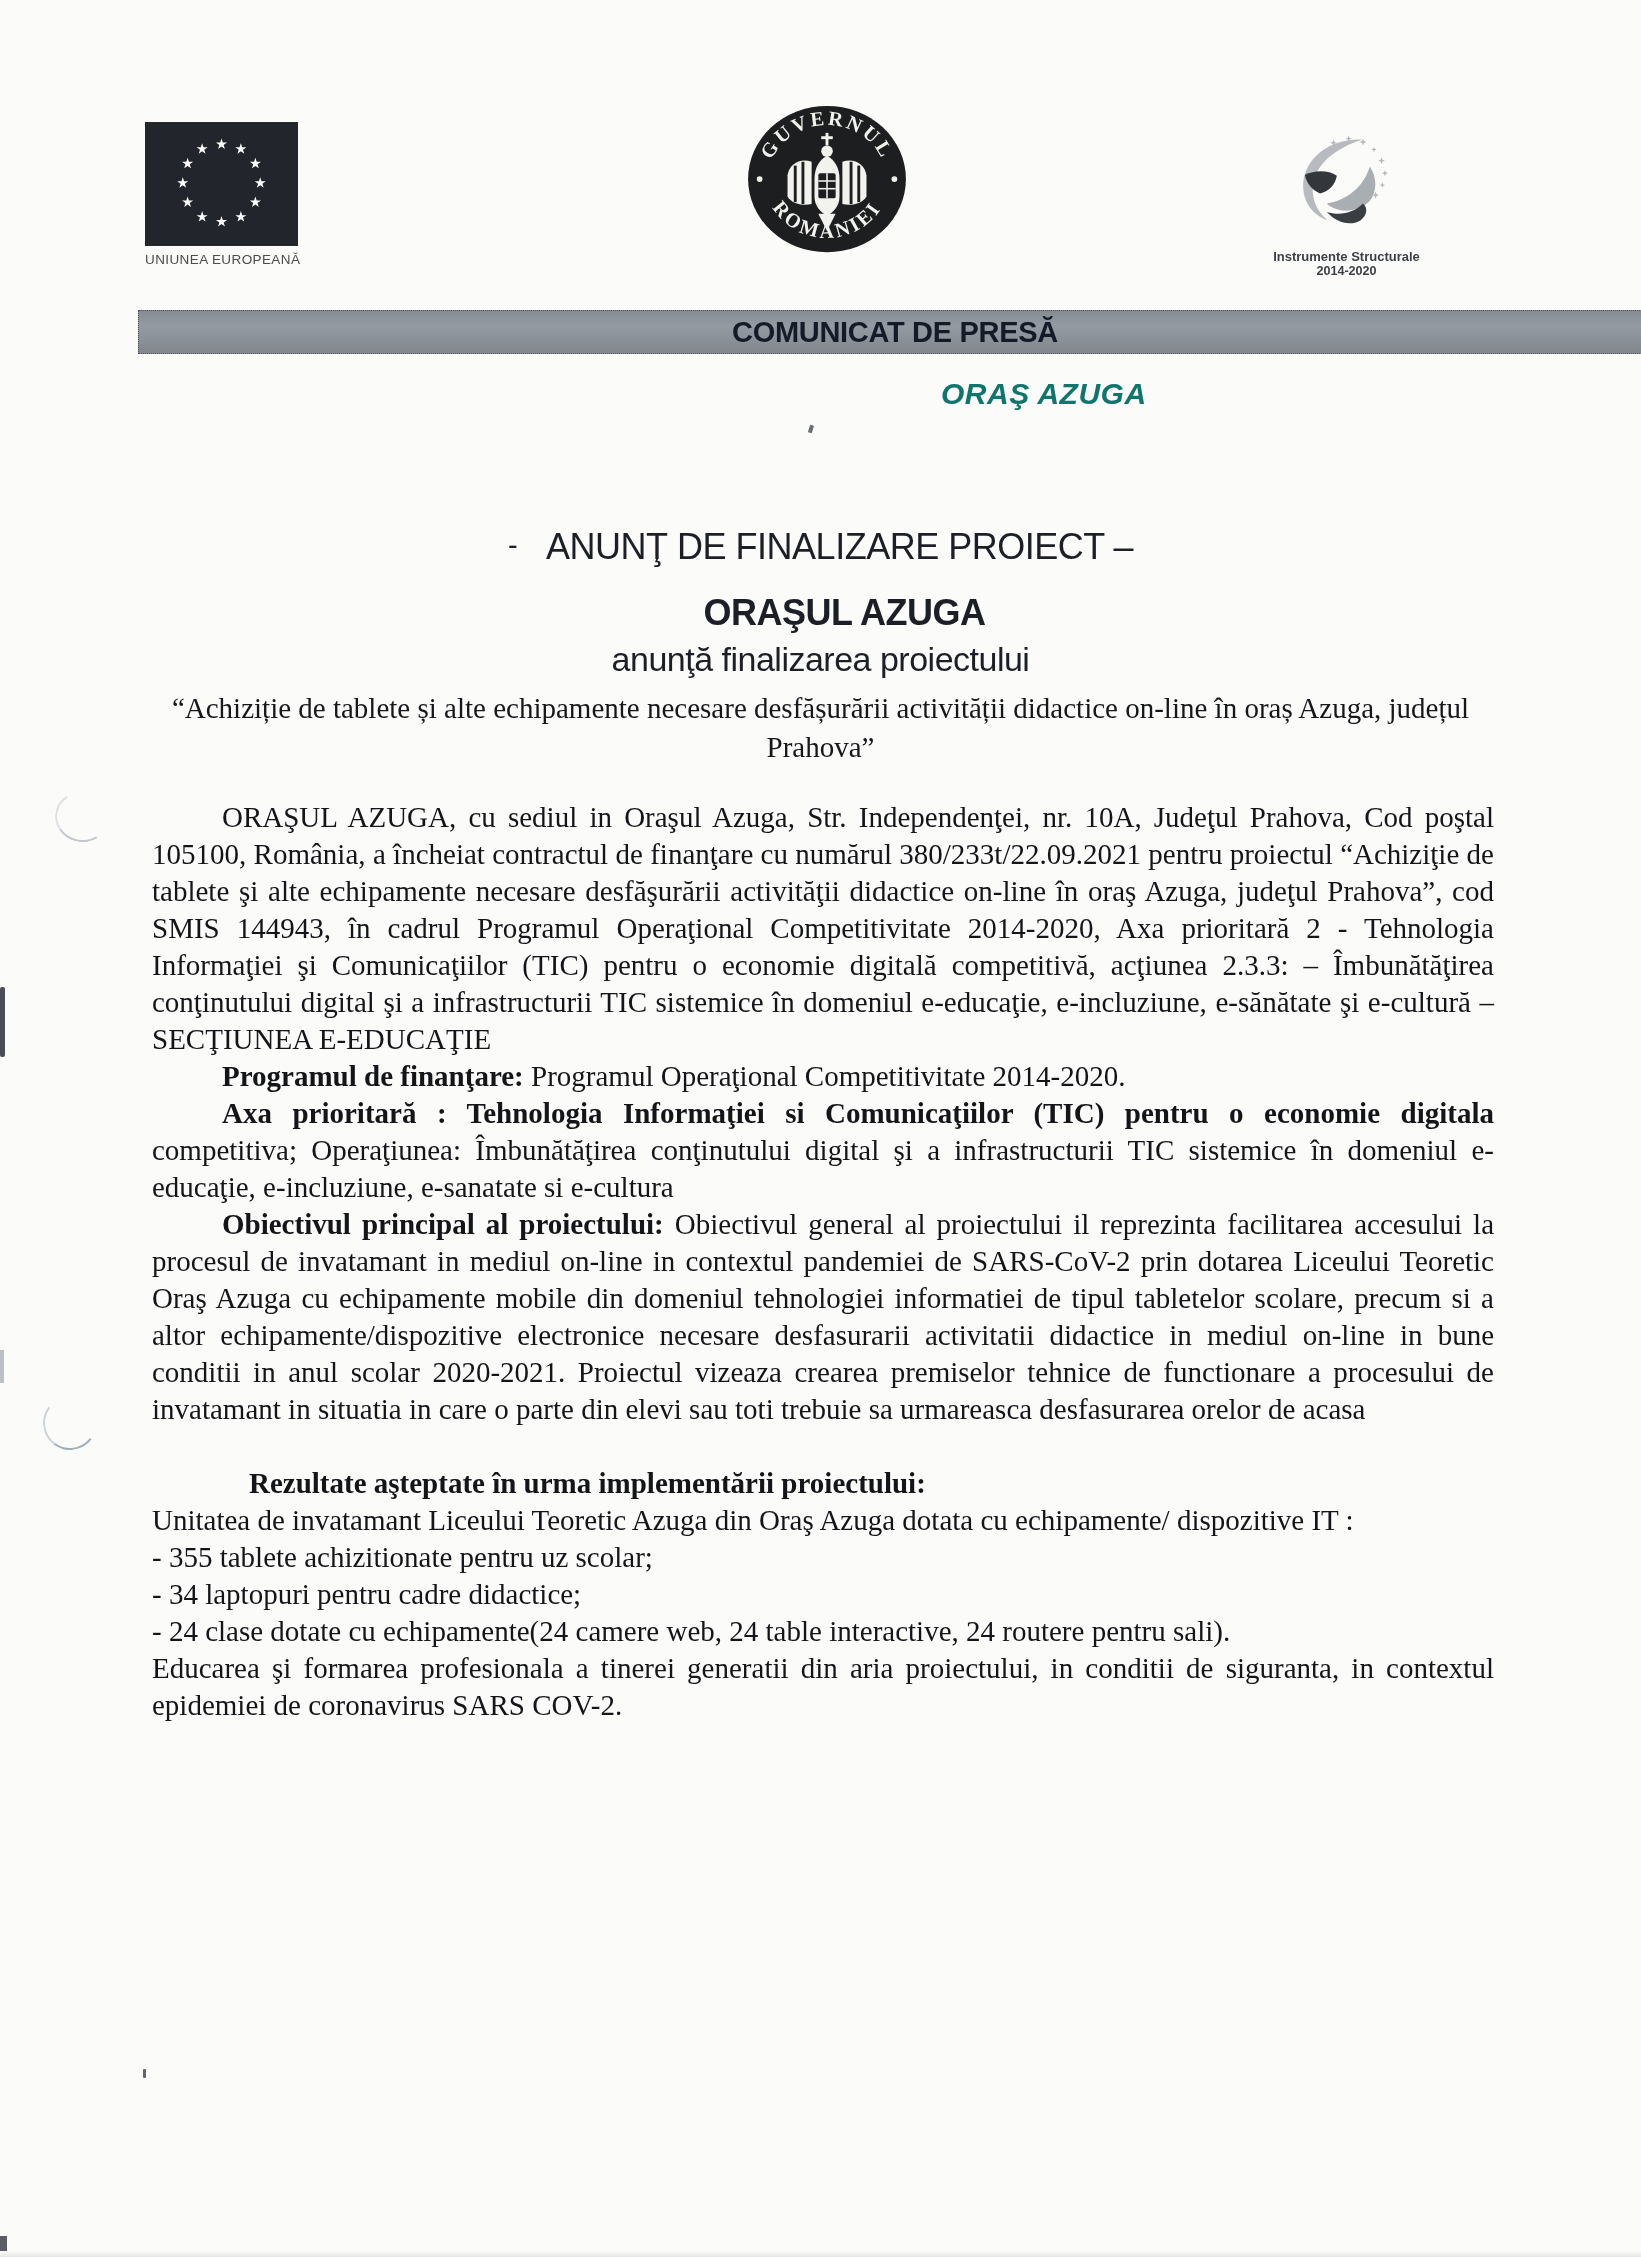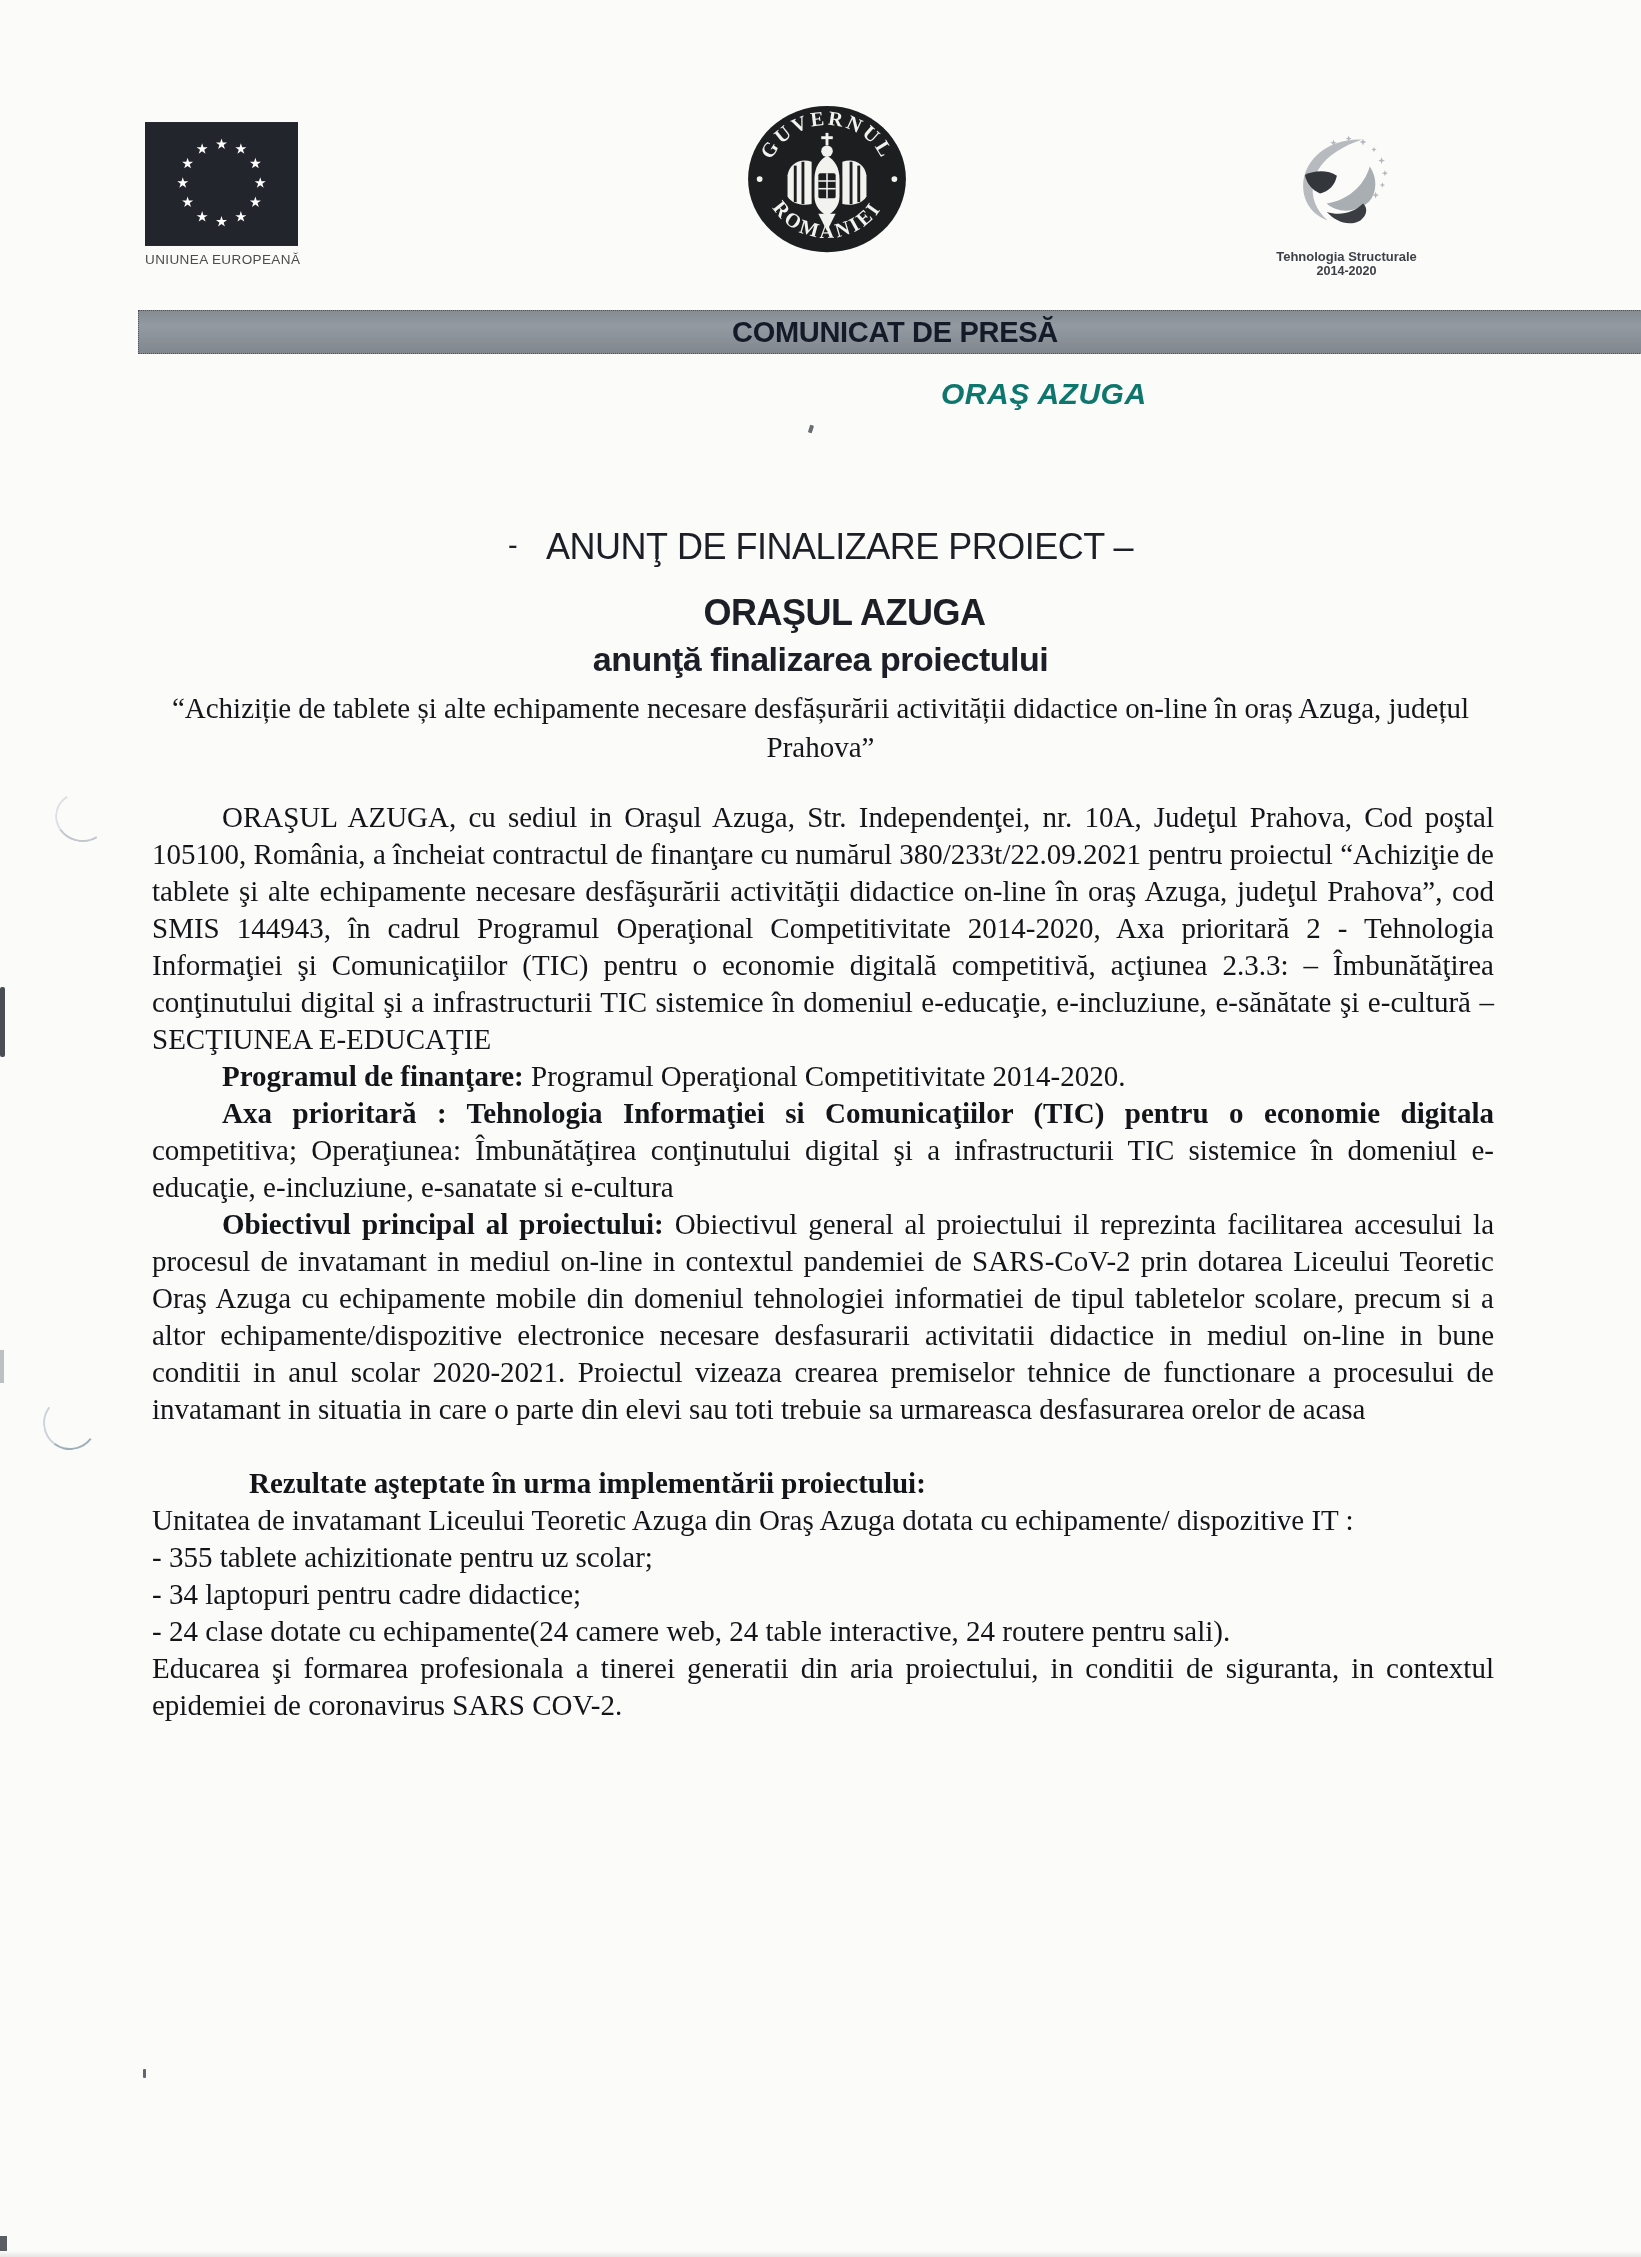--- a/index.html
+++ b/index.html
@@ -42,21 +42,21 @@
     color:#1c1f26; letter-spacing:-0.5px;
   }
   .headline .hl-dash { font-size:29px; margin-right:29px; vertical-align:3.9px; }
   .title-city {
     position:absolute; left:0; top:592px; width:100%; text-align:center;
     font-family:"Liberation Sans",sans-serif; font-weight:bold; font-size:36px;
     color:#1c1f26; letter-spacing:-0.5px;padding-left:24px;
   }
   .title-announce {
     position:absolute; left:0; top:640px; width:100%; text-align:center;
-    font-family:"Liberation Sans",sans-serif; font-weight:bold; font-size:34px;
+    font-family:"Liberation Sans",sans-serif; font-weight:normal; font-size:34px;
     color:#1c1f26; letter-spacing:-0.5px;
   }
   .title-quote {
     position:absolute; left:164px; top:689px; width:1313px; text-align:center;
     font-size:29px; line-height:39px; color:#16171b;
   }
   
   .doc-body {
     position:absolute; left:152px; top:799px; width:1342px;
     font-size:29px; line-height:37px; color:#141519;
@@ -167,21 +167,21 @@
       <path d="M46,94 C62,99 78,95 89,84 C95,89 94,98 86,104 C72,112 56,105 46,94 Z" fill="#3a3e43"></path>
       <use href="#isstar" transform="translate(54,12)"></use>
       <use href="#isstar" transform="translate(72,7) scale(0.9)"></use>
       <use href="#isstar" transform="translate(89,11)"></use>
       <use href="#isstar" transform="translate(102,20) scale(0.8)"></use>
       <use href="#isstar" transform="translate(111,33)"></use>
       <use href="#isstar" transform="translate(115,48) scale(0.9)"></use>
       <use href="#isstar" transform="translate(112,62) scale(0.8)"></use>
       <use href="#isstar" transform="translate(104,74)"></use>
     </svg>
-    <div class="is-label1">Tehnologia Structurale</div>
+    <div class="is-label1">Instrumente Structurale</div>
     <div class="is-label2">2014-2020</div>
   </div>
 
   <div class="banner">
     <span class="banner-title">COMUNICAT DE PRESĂ</span>
   </div>
 
   <div class="byline">ORAŞ AZUGA</div>
 
   <div class="headline">

